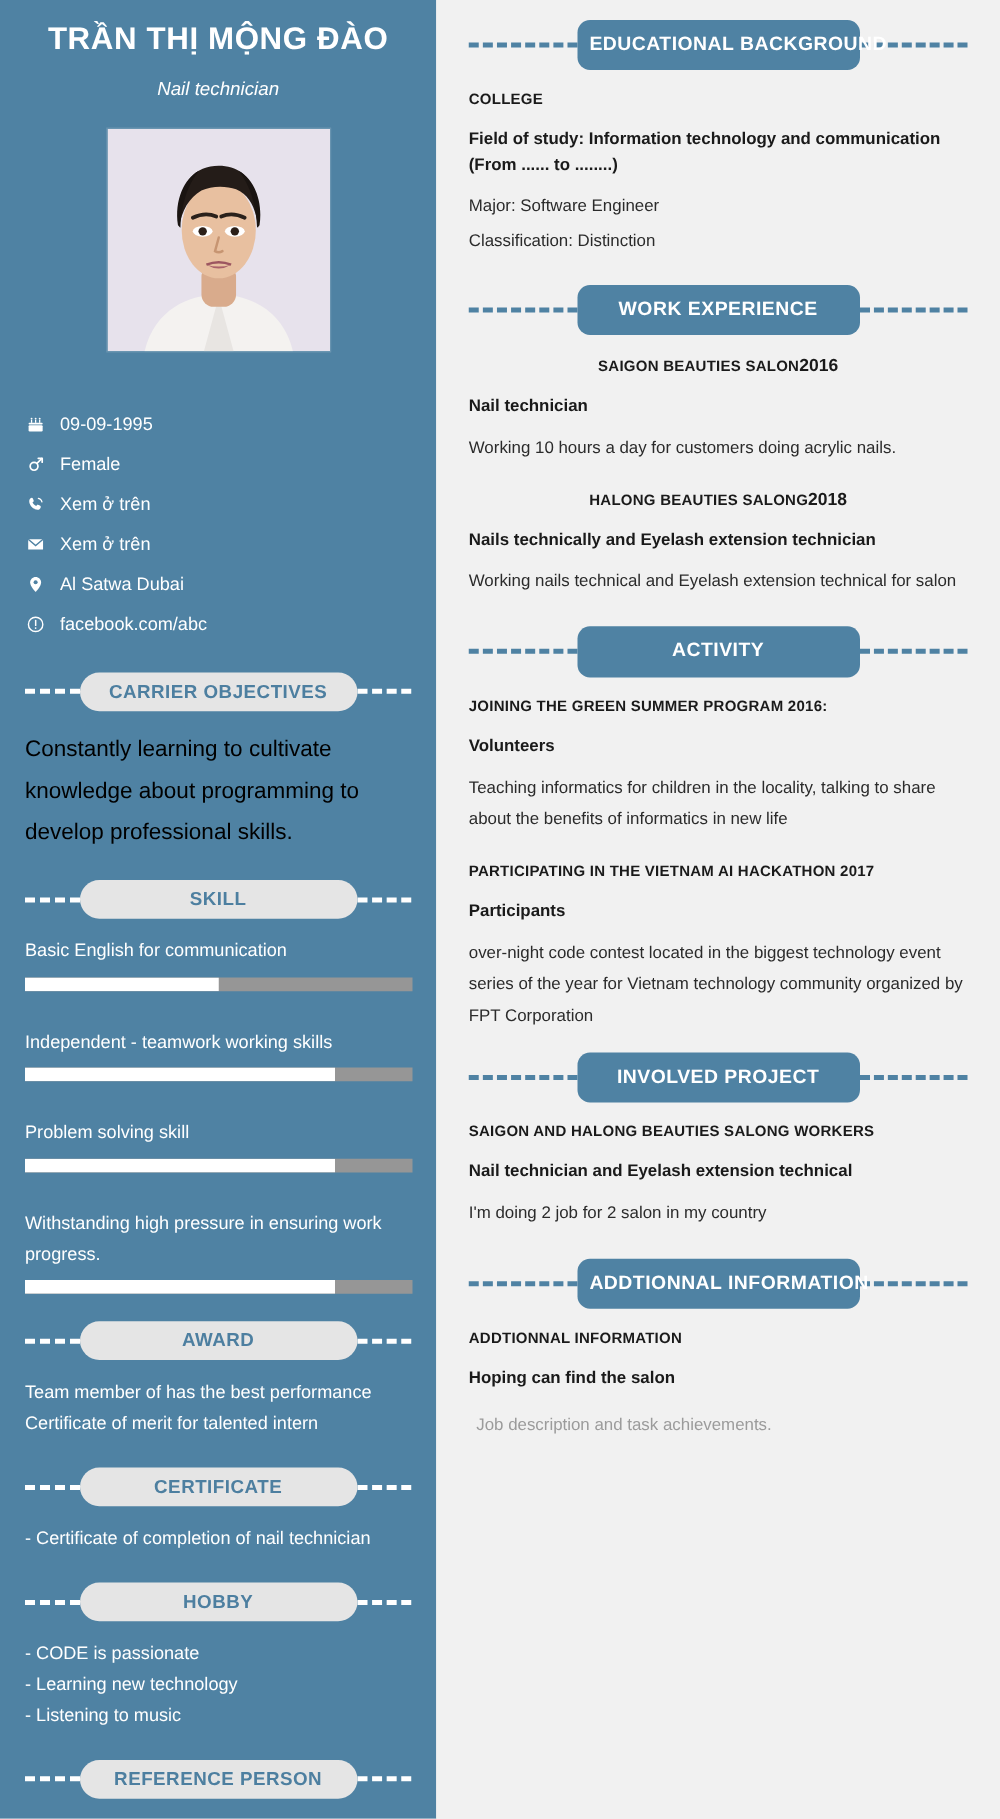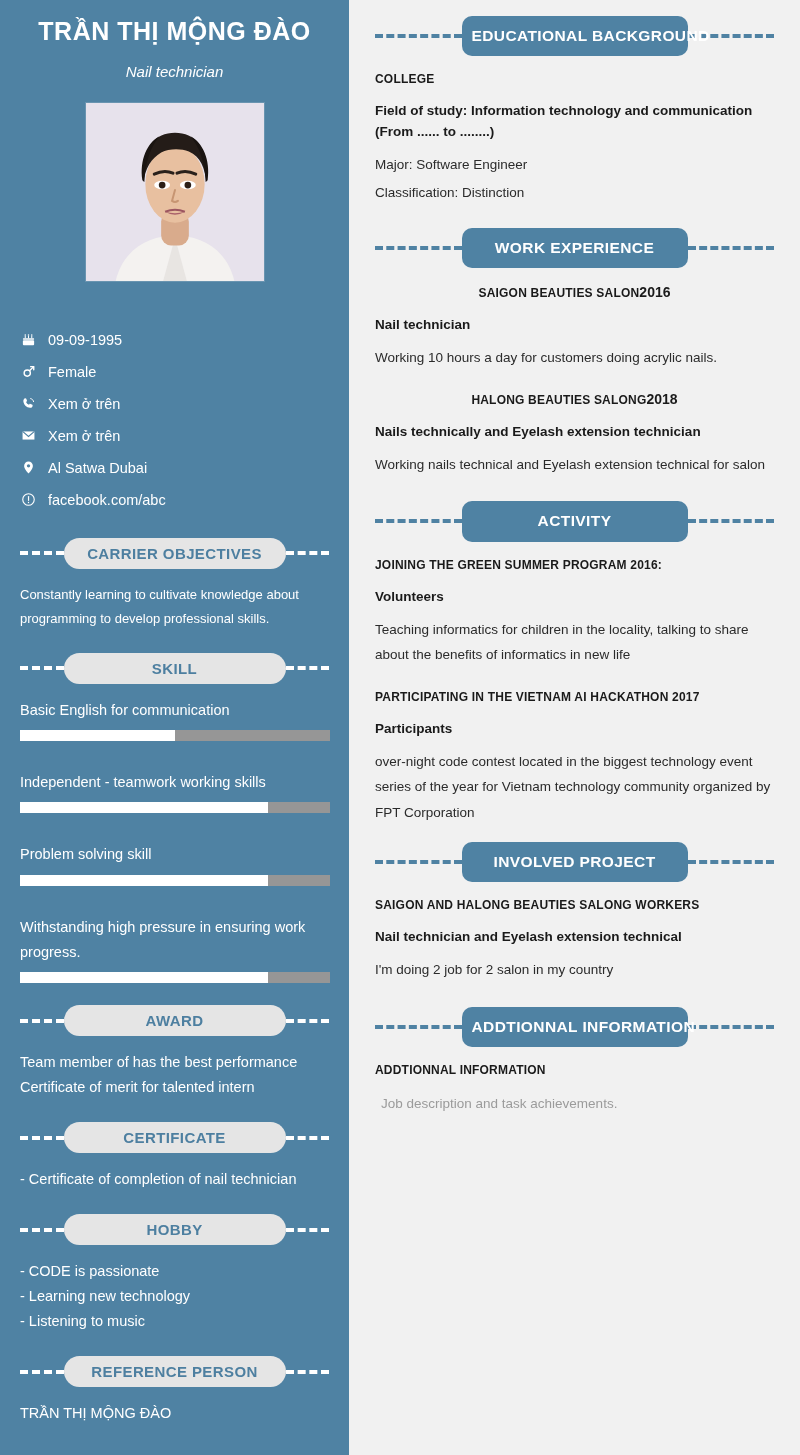--- a/index.html
+++ b/index.html
@@ -56,21 +56,21 @@
   }
   .sidebar .dash { border-top-color: #ffffff; }
   .pill {
     background: #e5e5e5; color: #4d7fa0;
     font-weight: bold; font-size: 15px; letter-spacing: .4px;
     border-radius: 20px; padding: 7px 10px;
     text-align: center; white-space: nowrap;
     width: 222px; min-width: 222px;
     z-index: 2;
   }
-  .side-body { font-size: 13px; line-height: 1.85; color: #ffffff; }
+  .side-body { font-size: 18px; line-height: 1.85; color: #000000; }
   .side-line { font-size: 14.5px; line-height: 1.72; color: #ffffff; }
 
   
   .skill-block { margin-top: 12px; }
   .skill-name { font-size: 14.5px; line-height: 1.75; color:#ffffff; margin-bottom: 7px; }
   .bar {
     width: 310px; height: 11px; background: #969696;
     overflow: hidden;
   }
   .bar-fill { height: 11px; background: #ffffff; }
@@ -354,16 +354,17 @@
     <div class="m-head">SAIGON AND HALONG BEAUTIES SALONG WORKERS</div>
     <div class="m-sub">Nail technician and Eyelash extension technical</div>
     <div class="m-text">I'm doing 2 job for 2 salon in my country</div>
 
     <div class="pill-row" style="margin-top:24px">
       <span class="dash"></span>
       <span class="pill">ADDTIONNAL INFORMATION</span>
       <span class="dash"></span>
     </div>
     <div class="m-head">ADDTIONNAL INFORMATION</div>
+    <div class="m-sub">Hoping can find the salon</div>
     <div class="m-text muted">Job description and task achievements.</div>
 
   </main>
 </div>
 
 </body></html>

